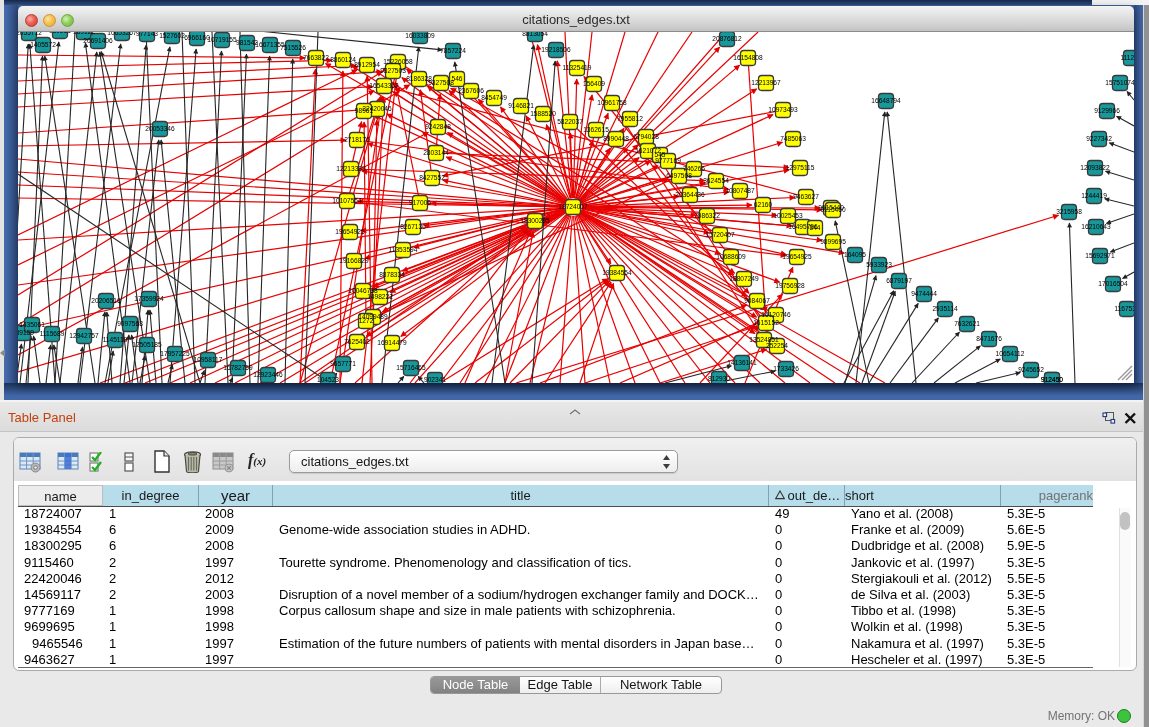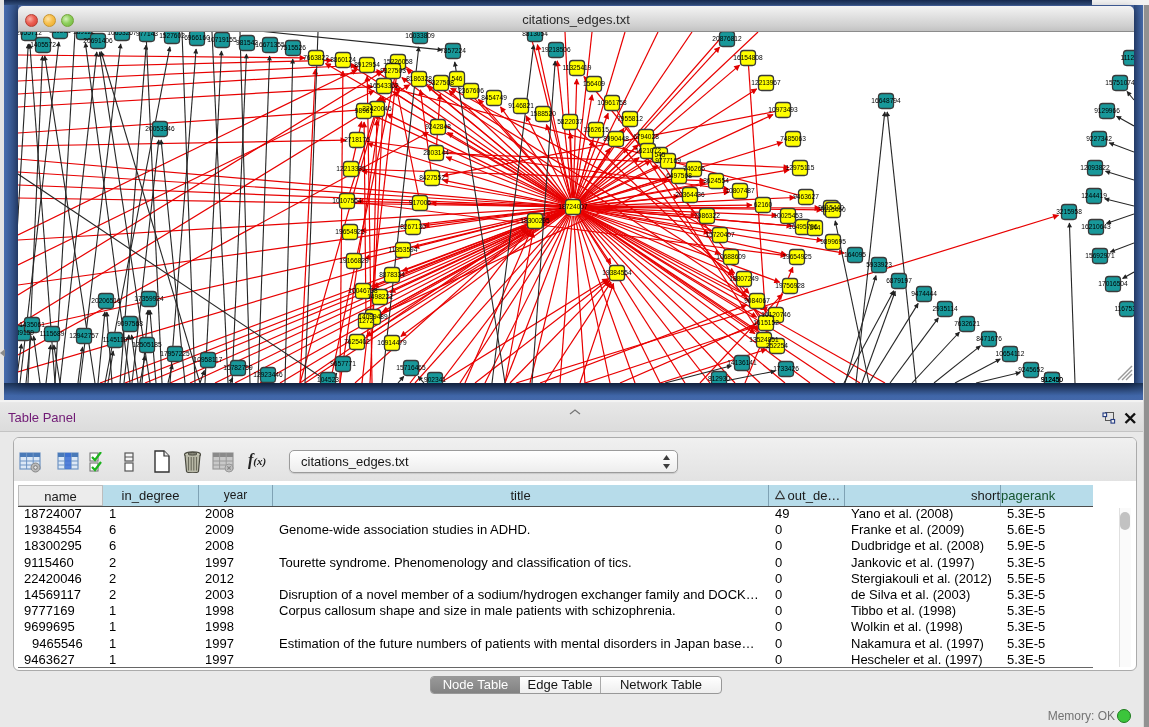--- a/index.html
+++ b/index.html
@@ -579,21 +579,21 @@
         <line x1="1104" y1="348" x2="1114" y2="338" stroke="#9a9a9a" stroke-width="1.4"></line>
         <line x1="1108" y1="348" x2="1114" y2="342" stroke="#9a9a9a" stroke-width="1.4"></line>
       </svg>
   </div>
 </div>
 
 <div class="abs" style="left:1143px;top:5px;width:6px;height:722px;background:#919191;border-left:1px solid #d8d8d8;z-index:60"></div>
 
 <div class="abs" style="left:0;top:401px;width:1149px;height:326px;background:#e9e9e9"></div>
 <div class="abs" style="left:0;top:403px;width:1149px;height:29px;background:linear-gradient(180deg,#e7e7e7,#dcdcdc);border-bottom:1px solid #c4c4c4"></div>
-<div class="abs" style="left:8px;top:410px;font-size:13px;color:#701a75">Table Panel</div>
+<div class="abs" style="left:8px;top:410px;font-size:13px;color:#c2410c">Table Panel</div>
 <div class="abs" style="left:568px;top:401px;width:14px;height:6px;z-index:6">
   <svg width="14" height="6">
       <path d="M2,5 L7,1 L12,5" fill="none" stroke="#777" stroke-width="1.3"></path>
     </svg>
 </div>
 
 <svg class="abs" style="left:1102px;top:412px" width="15" height="14" viewBox="0 0 15 14">
   <rect x="3.5" y="0.5" width="8" height="8" fill="none" stroke="#555" stroke-width="1"></rect>
   <rect x="1" y="1" width="3.6" height="3.6" fill="#f0f0f0" stroke="#223a82" stroke-width="1.1"></rect>
   <rect x="9" y="7.5" width="3.6" height="3.6" fill="#f0f0f0" stroke="#223a82" stroke-width="1.1"></rect>
@@ -669,33 +669,33 @@
       <path d="M4.5,15 L8,10 L1,10 z" fill="#3c3c3c"></path>
   </svg>
 </div>
 
 <div class="abs" style="left:18px;top:485px;height:22px;width:1075px;background:#b7dcea;border-bottom:1px solid #4c4c4c"></div>
 <div class="abs" style="left:18px;top:485px;width:85px;height:21px;background:#ececec;border:1px solid #bdbdbd;
      font-size:13px;text-align:center;line-height:21px;color:#1a1a1a">name</div>
 <div class="abs" style="left:103px;top:485px;width:96px;height:21px;border-right:1px solid #7fa2b4;
      font-size:13px;text-align:center;line-height:21px;color:#1a1a1a">in_degree</div>
 <div class="abs" style="left:199px;top:485px;width:74px;height:21px;border-right:1px solid #7fa2b4;
-     font-size:12px;text-align:center;line-height:21px;color:#1a1a1a">year</div>
+     font-size:15px;text-align:center;line-height:21px;color:#1a1a1a">year</div>
 <div class="abs" style="left:273px;top:485px;width:496px;height:21px;border-right:1px solid #7fa2b4;
      font-size:13px;text-align:center;line-height:21px;color:#1a1a1a">title</div>
 <div class="abs" style="left:769px;top:485px;width:76px;height:21px;border-right:1px solid #7fa2b4;
      font-size:13px;text-align:center;line-height:21px;color:#1a1a1a">
   <svg style="position:absolute;left:6px;top:5px" width="10" height="10" viewBox="0 0 10 10">
     <path d="M5,1 L9.3,8.6 L0.7,8.6 z" fill="none" stroke="#333" stroke-width="1.1"></path>
     </svg>
   <span style="margin-left:15px">out_de…</span></div>
 <div class="abs" style="left:845px;top:485px;width:156px;height:21px;border-right:1px solid #7fa2b4;
-     font-size:13px;text-align:right;line-height:21px;color:#1a1a1a">short</div>
+     font-size:13px;text-align:left;line-height:21px;color:#1a1a1a">short</div>
 <div class="abs" style="left:1001px;top:485px;width:92px;height:21px;
-     font-size:13px;text-align:left;line-height:21px;color:#14532d">pagerank</div>
+     font-size:13px;text-align:right;line-height:21px;color:#737373">pagerank</div>
 
 <style>
  .tr { position:absolute; left:0; width:1093px; height:17px; font-size:13px; color:#000; }
  .tr span { position:absolute; top:0; white-space:nowrap; }
 </style>
 <div class="tr" style="top:506px">
     <span style="left:24px">18724007</span>
     <span style="left:109px">1</span>
     <span style="left:205px">2008</span>
     <span style="left:775px">49</span>

